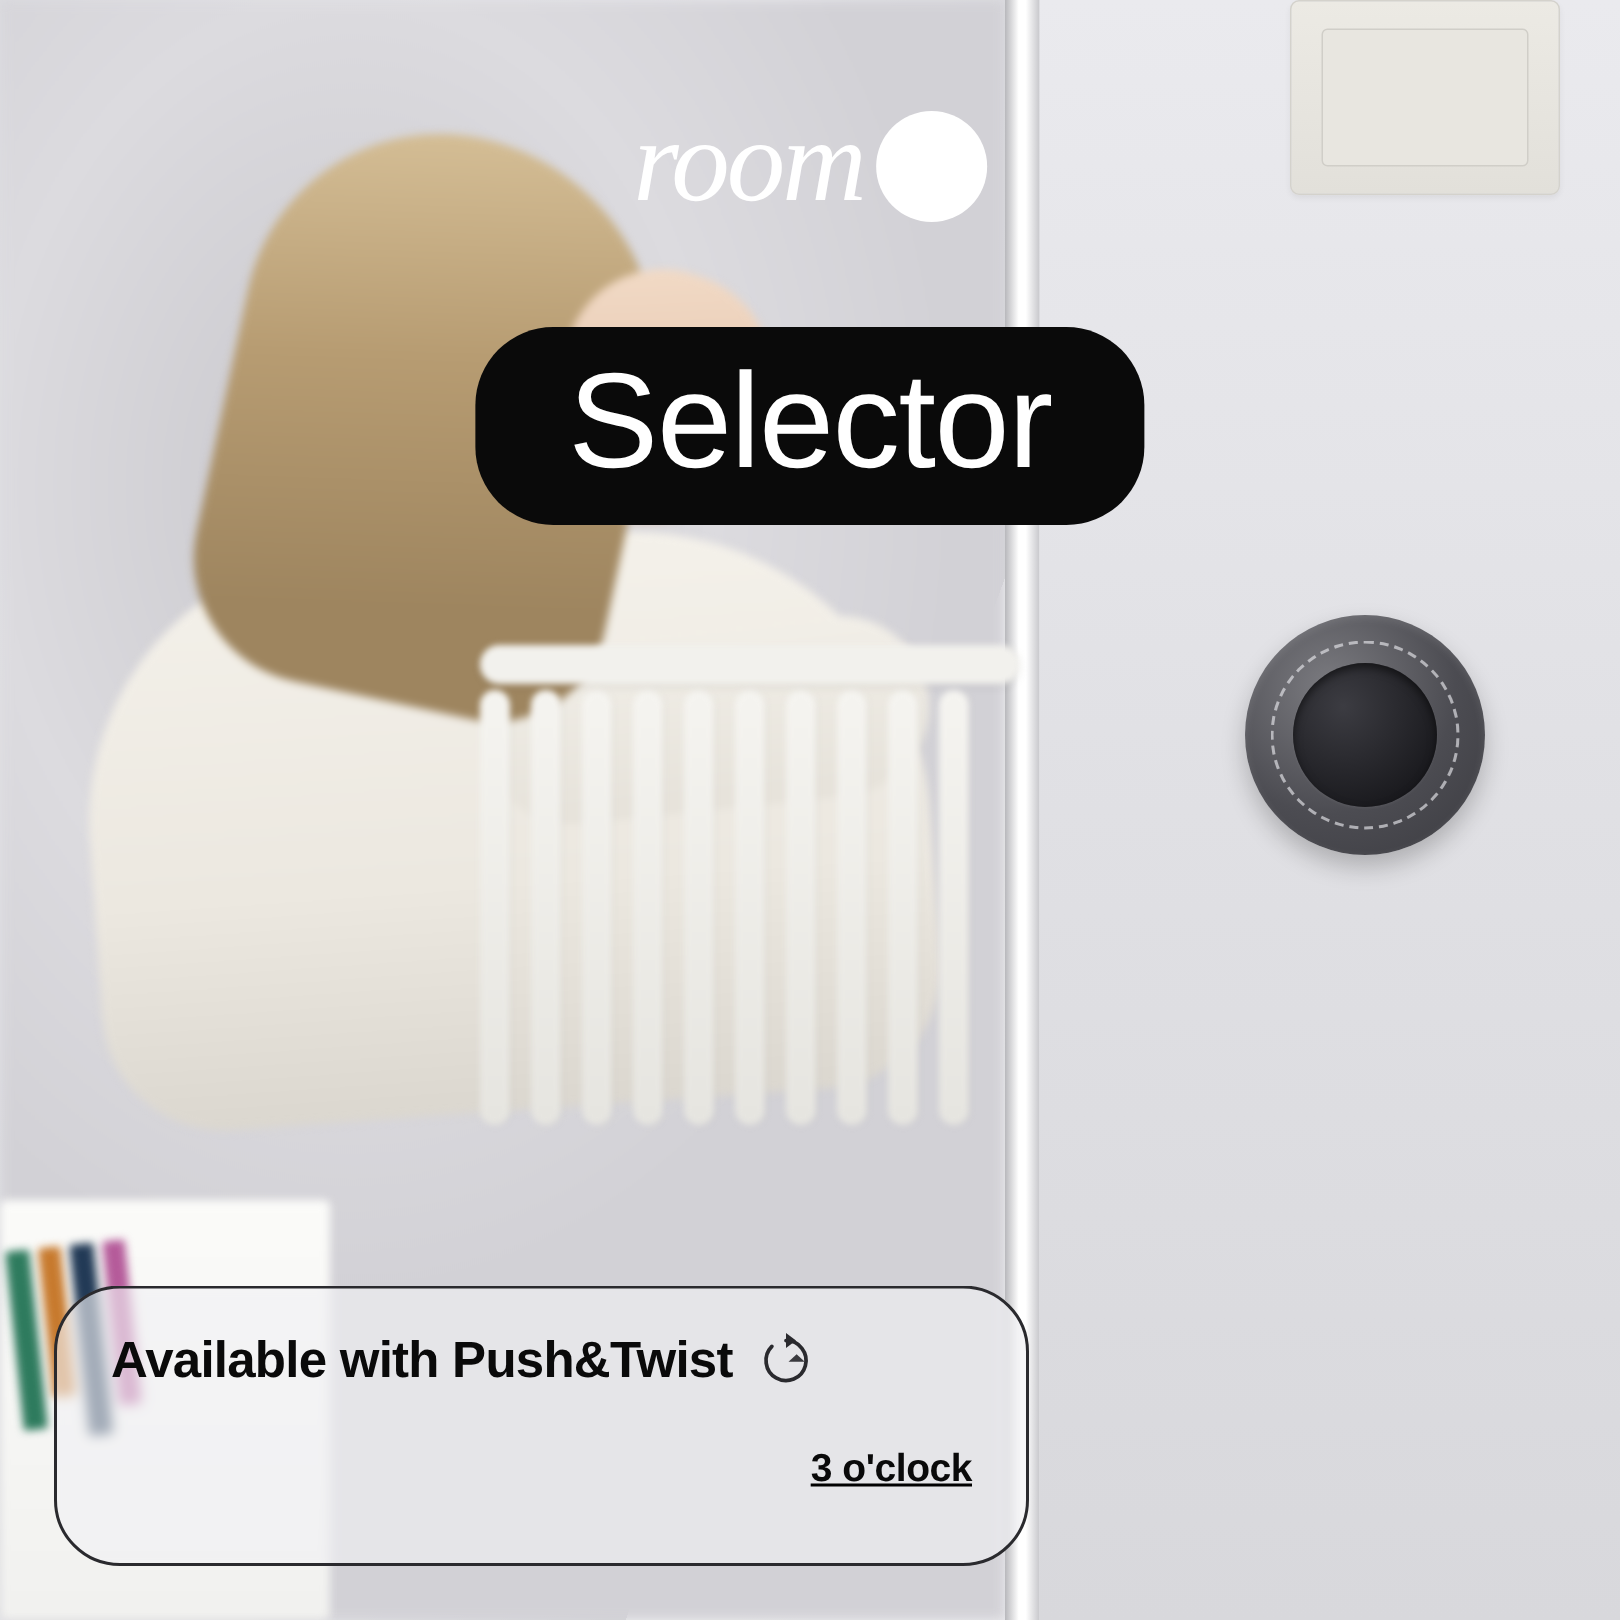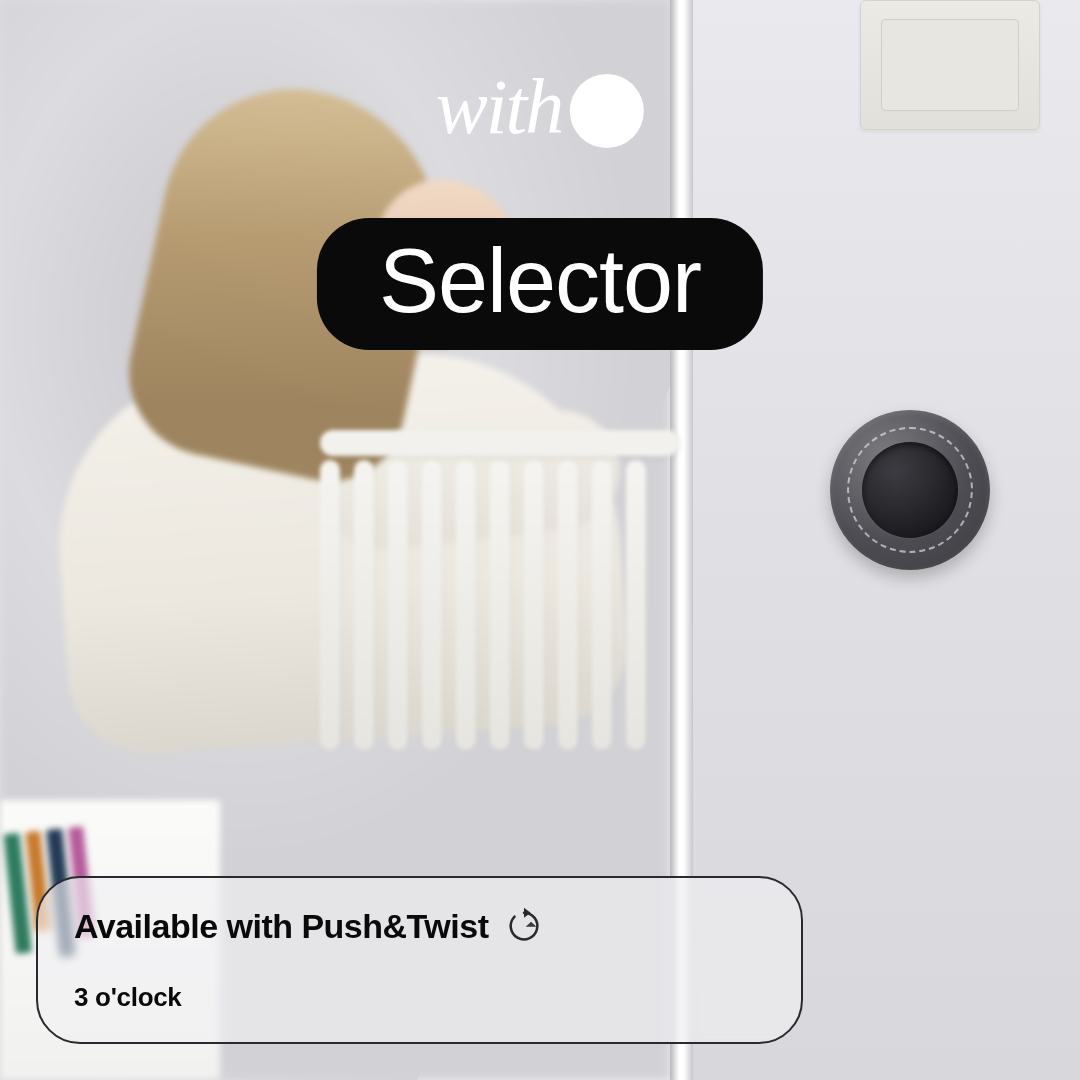--- a/index.html
+++ b/index.html
@@ -218,46 +218,48 @@
     font-weight: 400;
     letter-spacing: -1px;
     line-height: 1;
   }
 
   
   .card {
     position: absolute;
     left: 36px;
     bottom: 36px;
-    width: 767px;
+    width: 650px;
     background: rgba(240, 240, 244, 0.62);
     border: 2px solid #2a2a2e;
     border-radius: 44px;
-    padding: 28px 36px 29px 36px;
+    padding: 28px 36px 48px 36px;
     backdrop-filter: blur(3px);
+    text-align: right;
   }
   .card-header {
     display: flex;
     align-items: center;
     gap: 16px;
     margin-bottom: 14px;
   }
   .card-header h3 {
     font-size: 34px;
     font-weight: 800;
     color: #0a0a0a;
     letter-spacing: -0.5px;
   }
   .rotate-icon {
     width: 40px;
     height: 40px;
     flex-shrink:0;
   }
   .feature {
     margin-top: 36px;
+    text-decoration: underline;
   }
   .feature .time {
     font-size: 26px;
     font-weight: 800;
     color: #0a0a0a;
     letter-spacing: -0.3px;
   }
   .feature .desc {
     font-size: 30px;
     font-weight: 400;
@@ -325,21 +327,21 @@
       <div class="crib-bar"></div>
     <div class="crib-bar"></div>
       <div class="crib-bar"></div>
       <div class="crib-bar"></div>
     <div class="crib-bar"></div>
   </div>
 
   <div class="dial"></div>
 
   <div class="logo">
-    <span class="logo-text">with</span>
+    <span class="logo-text">room</span>
     <span class="logo-dot"></span>
   </div>
 
   <div class="title-pill">
     <span>Selector</span>
   </div>
 
   <div class="card">
     <div class="card-header">
       <h3>Available with Push&amp;Twist</h3>

